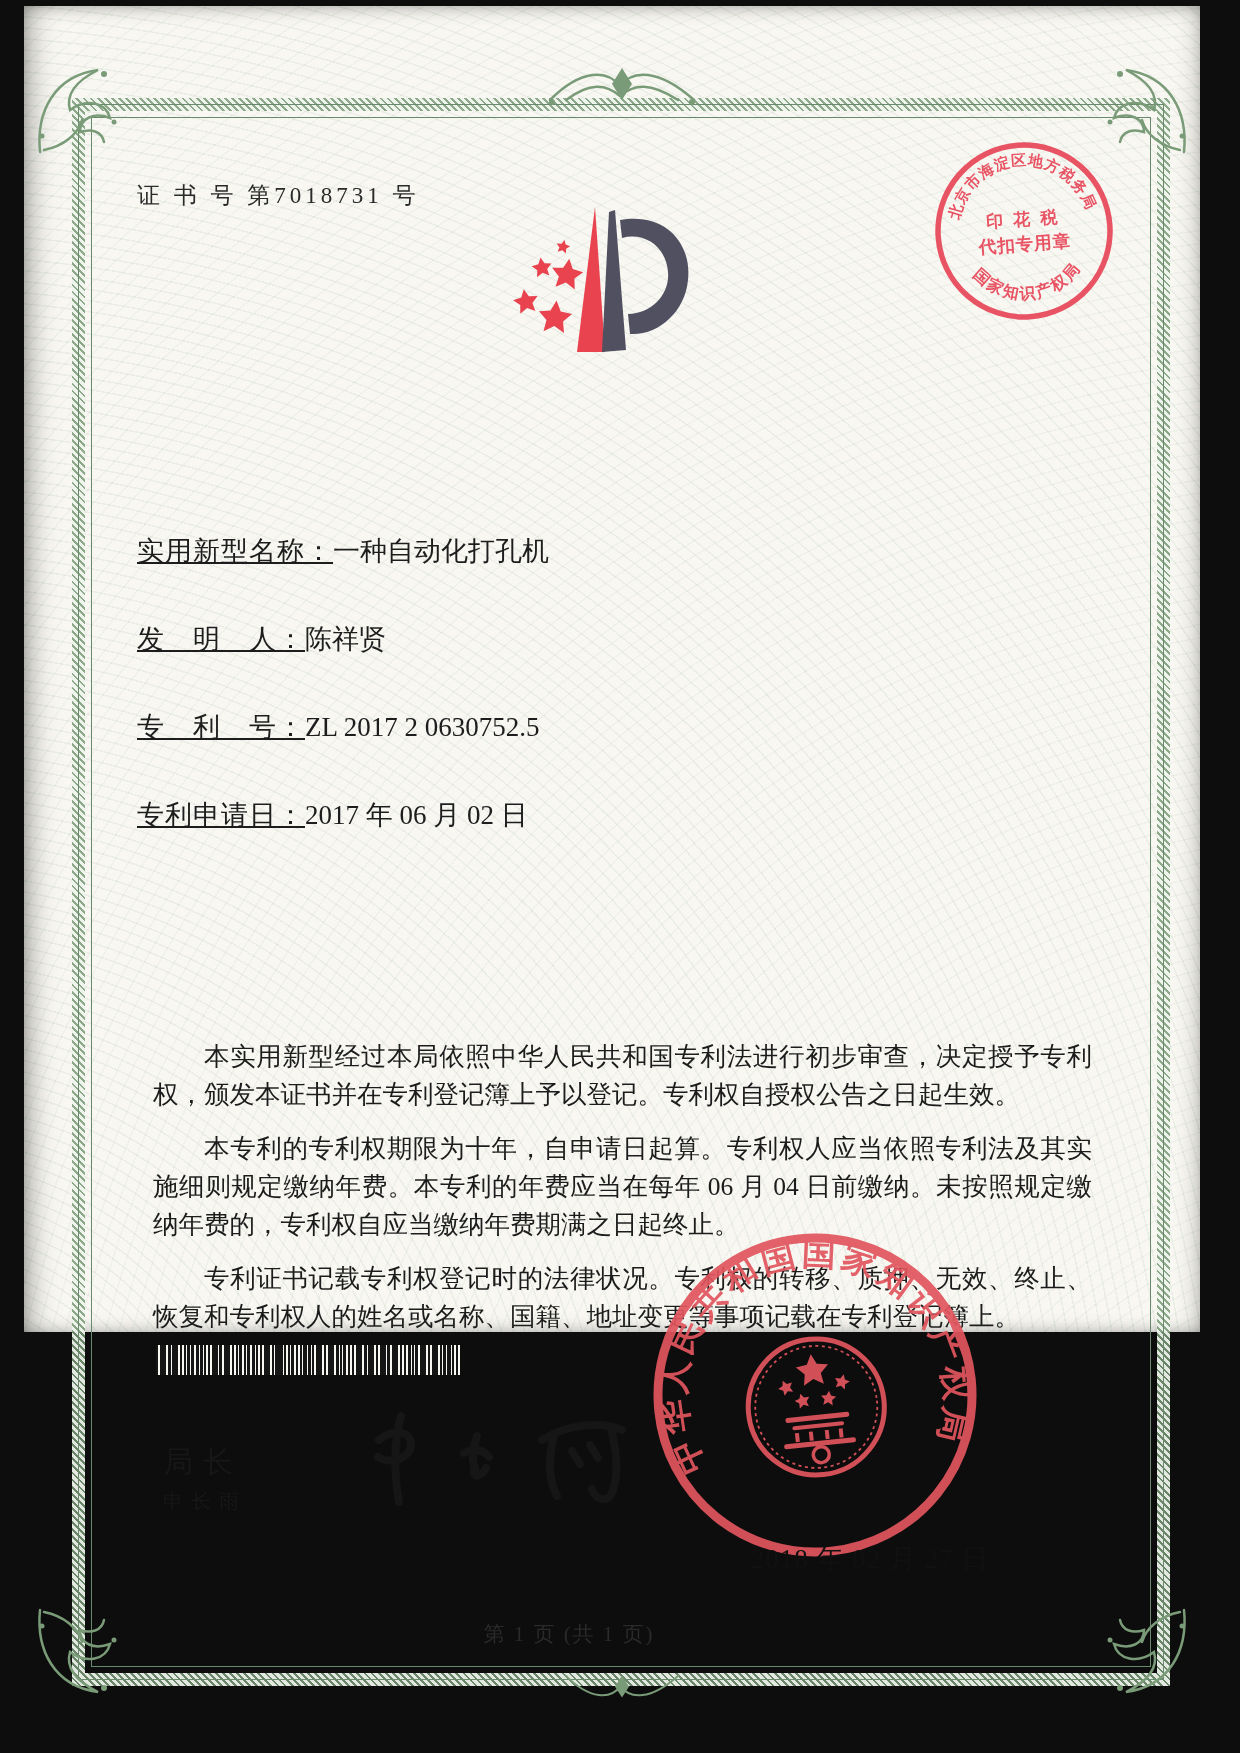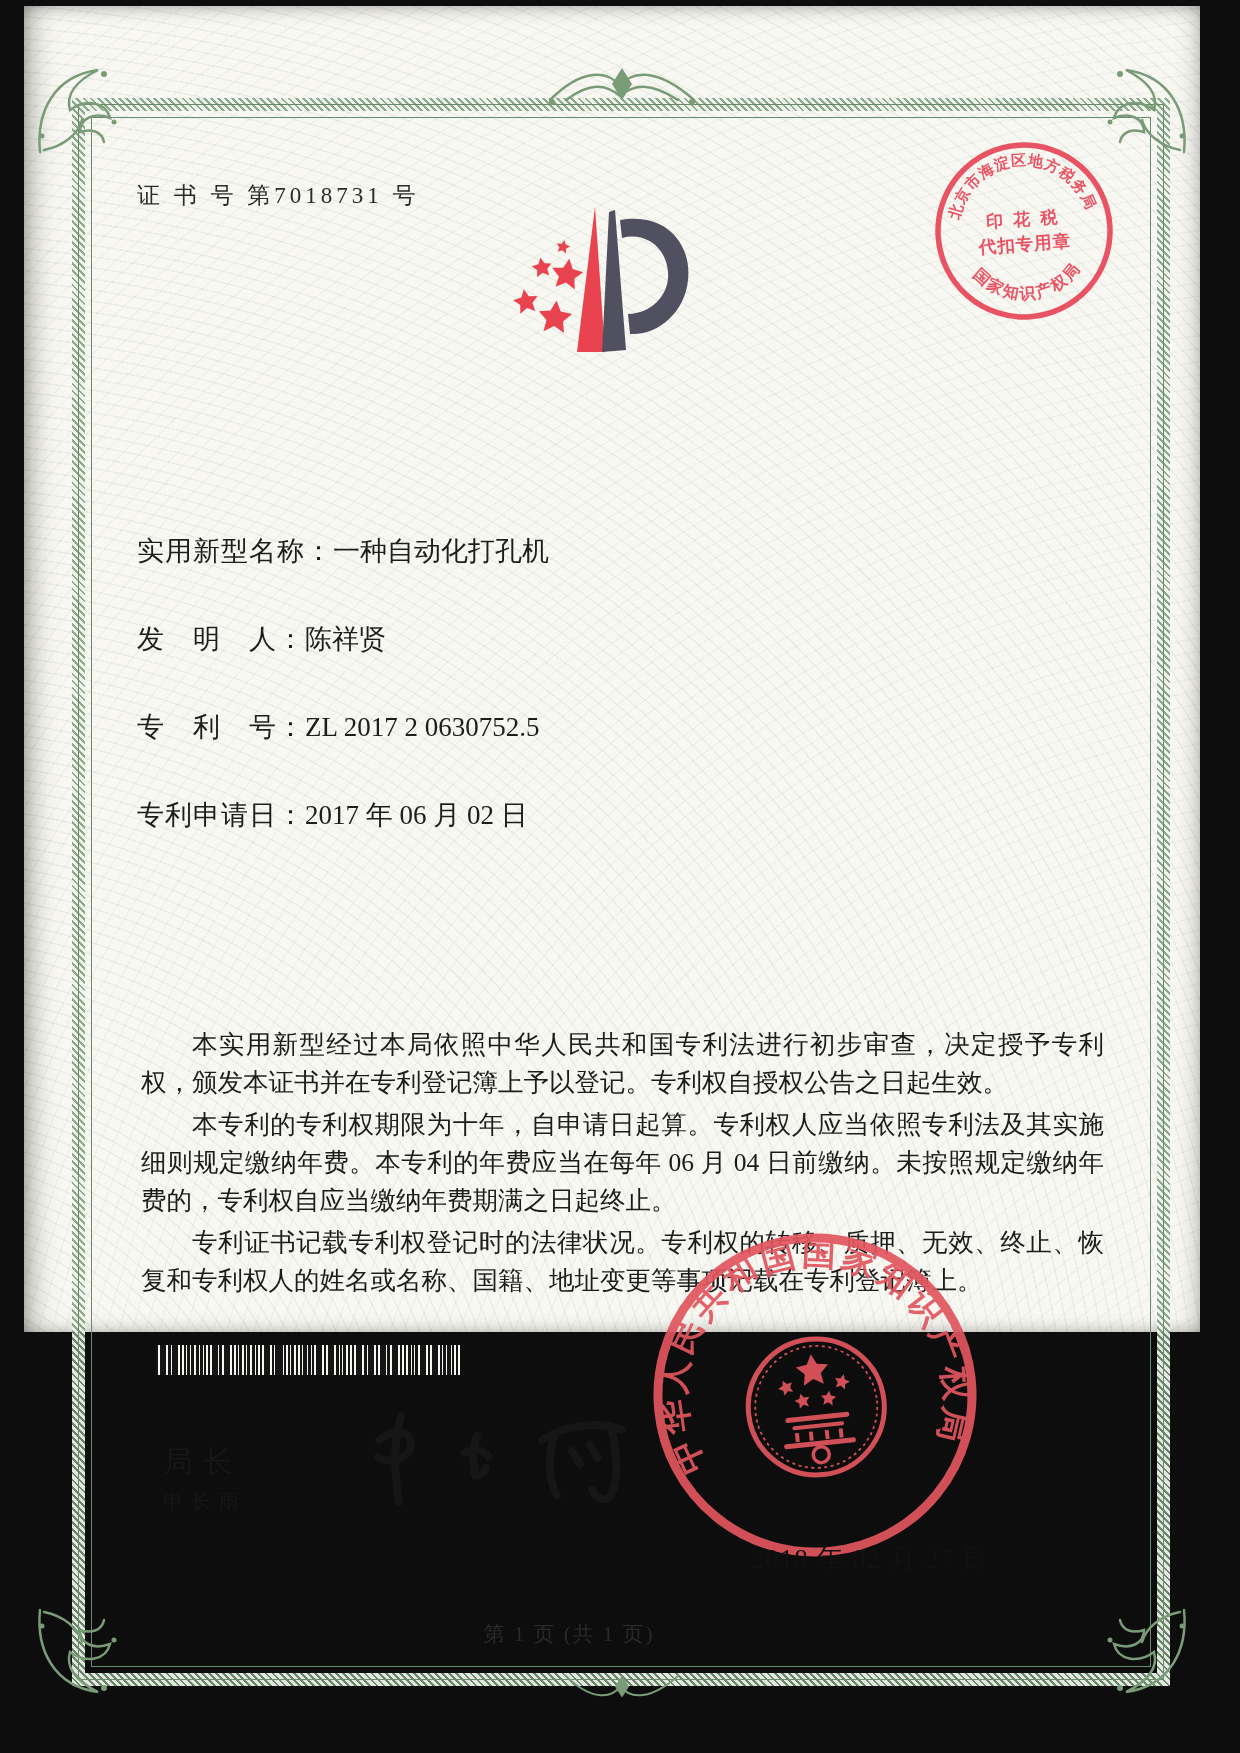--- a/index.html
+++ b/index.html
@@ -49,26 +49,26 @@
   }
   .logo{position:absolute;left:468px;top:188px;width:230px;height:180px;}
   .tax-stamp{position:absolute;left:893px;top:118px;width:214px;height:214px;opacity:.93;}
   .title{
     position:absolute;left:96px;top:338px;width:880px;
     text-align:center;font-size:56px;font-weight:bold;
     letter-spacing:9px;color:#141414;
   }
   .fields{position:absolute;left:113px;top:527px;width:930px;}
   .field{height:34px;margin-bottom:54px;font-size:27px;color:#1d1d1d;white-space:nowrap;}
-  .field .lab{letter-spacing:1px;}
+  .field .lab{letter-spacing:1px;text-decoration:underline;}
   .body-text{
     position:absolute;left:113px;top:1016px;width:971px;
     font-size:25.5px;line-height:38px;text-align:justify;color:#1c1c1c;
   }
-  .body-text p{margin:4px;text-indent:2em;}
+  .body-text p{margin:16px;text-indent:2em;}
   .barcode{
     position:absolute;left:132px;top:1339px;width:304px;height:30px;
     background-color:#f8f7f2;
     background-image:
       repeating-linear-gradient(90deg,#151515 0 2px,transparent 2px 4px),
       repeating-linear-gradient(90deg,#151515 0 1px,transparent 1px 7px),
       repeating-linear-gradient(90deg,transparent 0 5px,#151515 5px 8px,transparent 8px 13px);
   }
   .signer-title{position:absolute;left:139px;top:1436px;font-size:30px;letter-spacing:10px;color:#171717;}
   .signer-name{position:absolute;left:139px;top:1482px;font-size:20px;letter-spacing:8px;color:#171717;}

